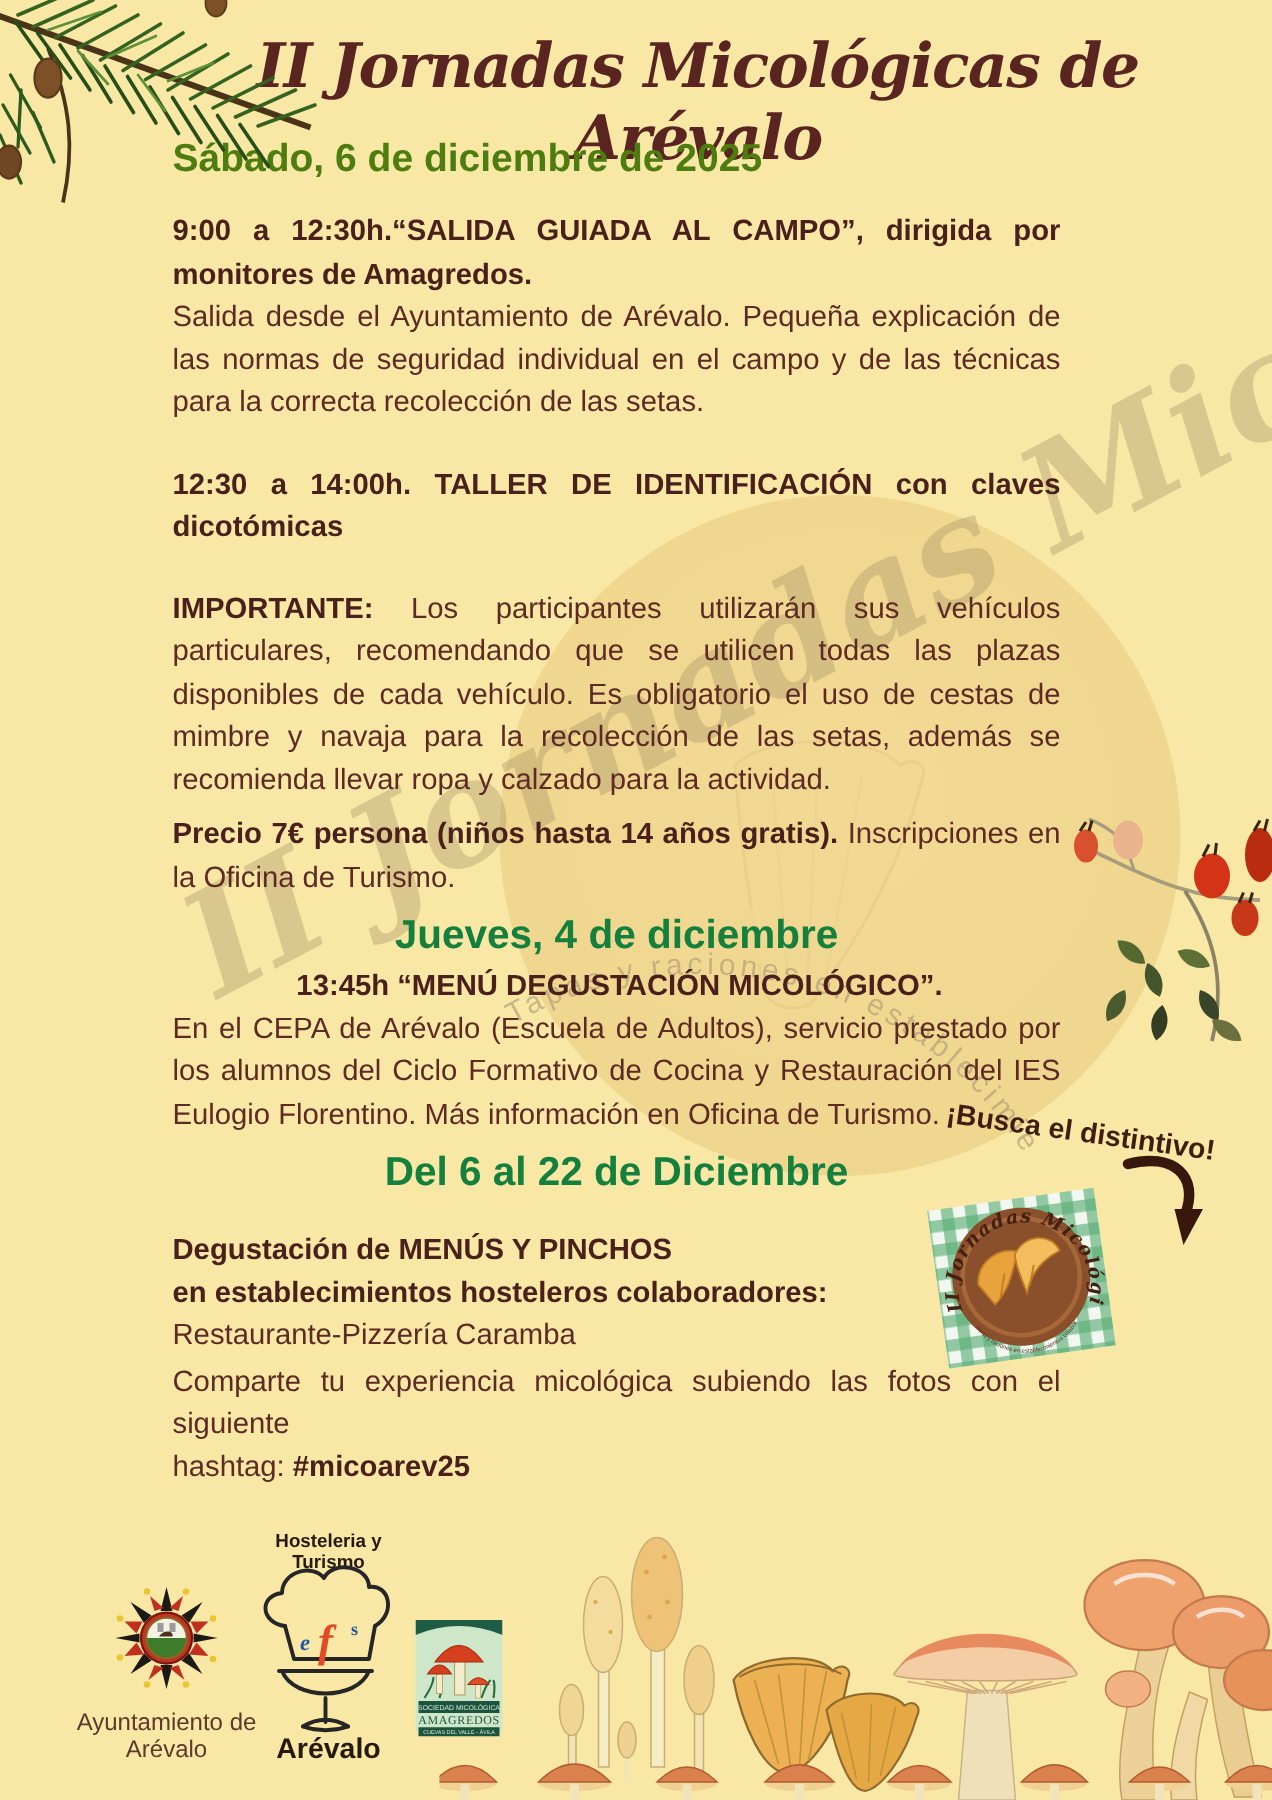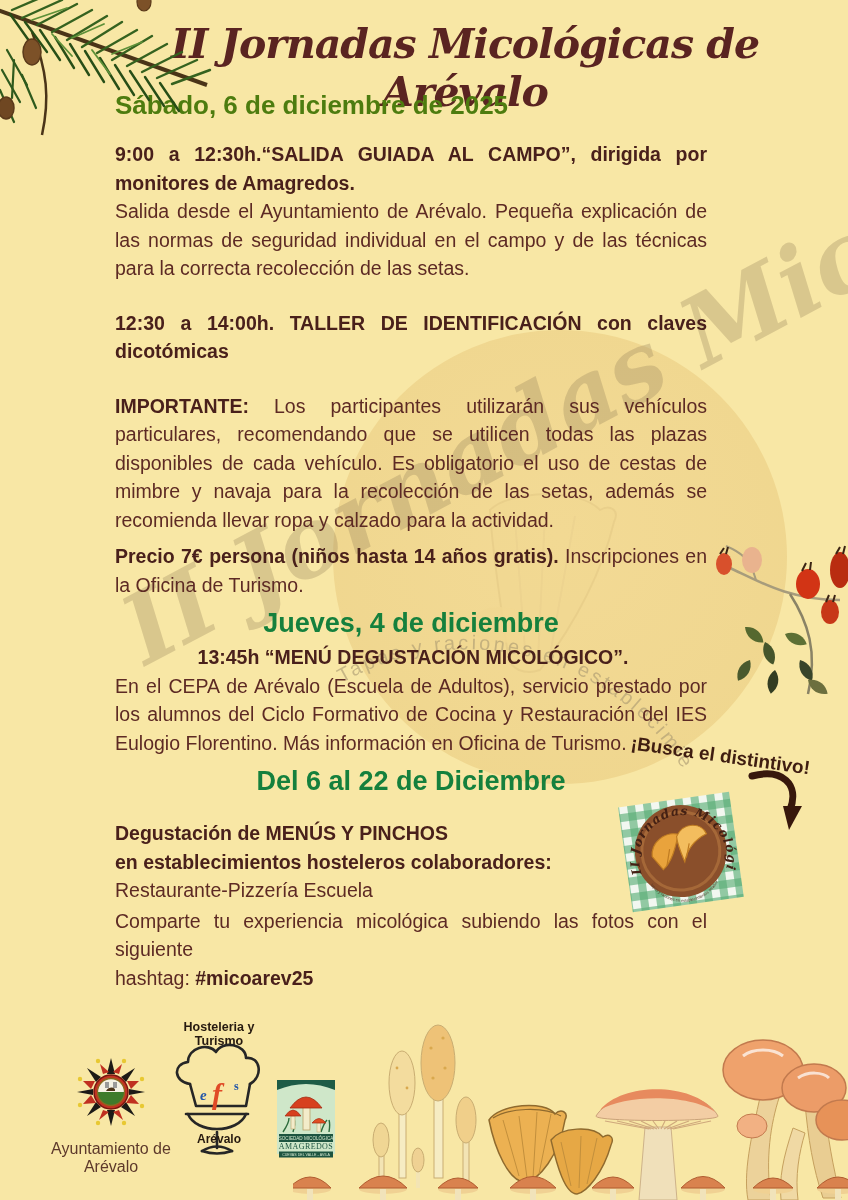--- a/index.html
+++ b/index.html
@@ -45,22 +45,22 @@
   .badge{position:absolute;left:618px;top:790px;z-index:2;transform:rotate(-5deg);}
   .arrow{position:absolute;left:744px;top:766px;z-index:2;}
   .scene{position:absolute;left:293px;top:1008px;z-index:1;}
   
   .crest{position:absolute;left:76px;top:1056px;z-index:3;}
   .crest-caption{position:absolute;left:28px;top:1140px;width:166px;text-align:center;z-index:3;
     font-size:16px;color:#5d392b;}
   .hosteleria-label{position:absolute;left:160px;top:1020px;width:118px;text-align:center;z-index:3;
     font-size:12.5px;font-weight:bold;color:#26190f;}
   .chef{position:absolute;left:160px;top:1038px;z-index:3;}
-  .arevalo-label{position:absolute;left:160px;top:1132px;width:118px;text-align:center;z-index:3;
-    font-size:12px;font-weight:bold;color:#26190f;}
+  .arevalo-label{position:absolute;left:160px;top:1156px;width:118px;text-align:center;z-index:3;
+    font-size:19px;font-weight:bold;color:#26190f;}
   .amagredos{position:absolute;left:277px;top:1076px;z-index:3;}
 </style>
 </head>
 <body>
 
 <div class="poster">
 
   <div class="wm-circle"></div>
   <svg class="wm-mushroom" width="230" height="230" viewBox="0 0 230 230">
     <path d="M60,40 C80,20 150,18 170,40 C180,34 190,40 184,52 C170,110 140,160 110,200 C95,205 80,200 78,185 C70,130 62,80 60,40 Z" fill="#f2d992" stroke="#dec27f" stroke-width="2" opacity=".8"></path>
@@ -134,21 +134,21 @@
     <p class="j">Salida desde el Ayuntamiento de Arévalo. Pequeña explicación de las normas de seguridad individual en el campo y de las técnicas para la correcta recolección de las setas.</p>
     <p class="b j mt-taller">12:30 a 14:00h. TALLER DE IDENTIFICACIÓN con claves dicotómicas</p>
     <p class="j mt-imp"><span class="b">IMPORTANTE:</span><span> Los participantes utilizarán sus vehículos particulares, recomendando que se utilicen todas las plazas disponibles de cada vehículo. Es obligatorio el uso de cestas de mimbre y navaja para la recolección de las setas, además se recomienda llevar ropa y calzado para la actividad.</span></p>
     <p class="j mt-precio"><span class="b">Precio 7€ persona (niños hasta 14 años gratis).</span><span> Inscripciones en la Oficina de Turismo.</span></p>
     <h3 class="mt-jueves">Jueves, 4 de diciembre</h3>
     <p class="b mt-menu">13:45h “MENÚ DEGUSTACIÓN MICOLÓGICO”.</p>
     <p class="j">En el CEPA de Arévalo (Escuela de Adultos), servicio prestado por los alumnos del Ciclo Formativo de Cocina y Restauración del IES Eulogio Florentino. Más información en Oficina de Turismo.</p>
     <h3 class="mt-del6">Del 6 al 22 de Diciembre</h3>
     <p class="b mt-line1">Degustación de MENÚS Y PINCHOS</p>
     <p class="b">en establecimientos hosteleros colaboradores:</p>
-    <p>Restaurante-Pizzería Escuela</p>
+    <p>Restaurante-Pizzería Caramba</p>
     <p class="j mt-comparte">Comparte tu experiencia micológica subiendo las fotos con el siguiente</p>
     <p><span>hashtag: </span><span class="b">#micoarev25</span></p>
   </div>
 
   <svg class="rosehip" width="158" height="158" viewBox="0 0 158 158">
     <path d="M40,26 C70,40 100,58 150,58" stroke="#a79c7c" stroke-width="2.5" fill="none"></path>
     <path d="M66,38 C60,16 50,10 36,4" stroke="#a79c7c" stroke-width="2" fill="none"></path>
     <path d="M100,52 C118,80 128,110 118,152" stroke="#8a8366" stroke-width="2.5" fill="none"></path>
     <ellipse cx="34" cy="22" rx="8" ry="11" fill="#d8502c"></ellipse>
     <ellipse cx="62" cy="18" rx="10" ry="13" fill="#e9b38e"></ellipse>

